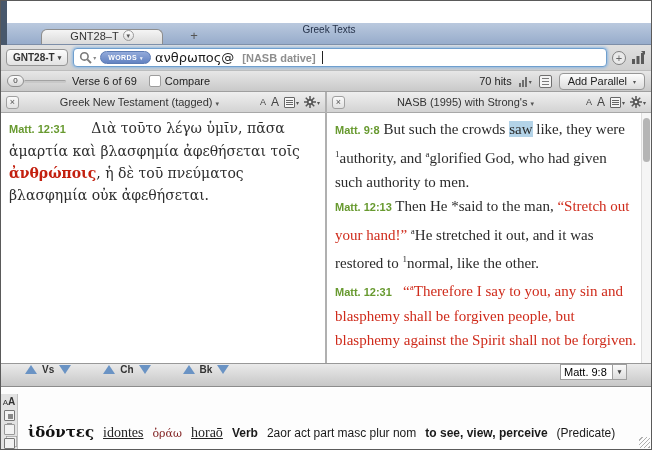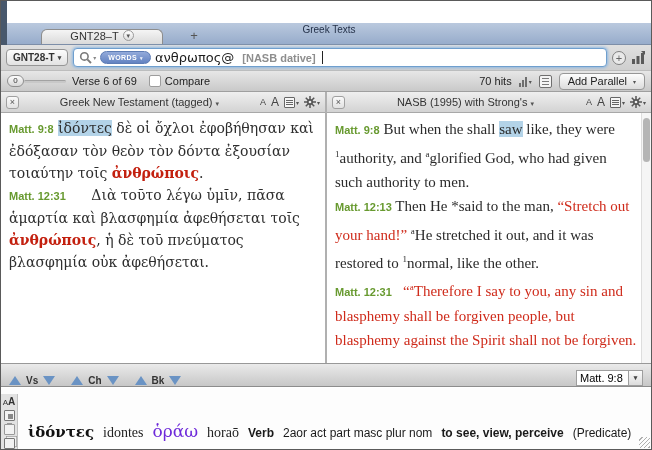--- a/index.html
+++ b/index.html
@@ -93,21 +93,21 @@
   .seg-hl{background:#b3d3e8;}
   .seg-hit{color:#c3200f;font-weight:bold;}
   .seg-red{color:#cf2b1b;}
   .seg-sup{vertical-align:super;font-size:9px;}
   .seg-sup_red{vertical-align:super;font-size:9px;color:#cf2b1b;}
   .scrollbar{position:absolute;top:0;right:0;bottom:0;width:10px;background:#f5f5f5;border-left:1px solid #ddd;}
   .scroll-thumb{position:absolute;top:5px;left:1px;width:7px;height:44px;border-radius:4px;background:#b5b5b5;}
   
   .navbar{position:absolute;left:0;top:362px;right:0;height:24px;background:linear-gradient(#eaeaea,#c7c7c7);
           border-top:1px solid #989898;border-bottom:1px solid #8c8c8c;
-          display:flex;align-items:flex-end;padding:0 8px;font-size:10px;font-weight:bold;color:#333;}
+          display:flex;align-items:flex-start;padding:0 24px;font-size:10px;font-weight:bold;color:#333;gap:16px;}
   .tri-up{width:0;height:0;border-left:6px solid transparent;border-right:6px solid transparent;
           border-bottom:9px solid #6a93c4;}
   .tri-dn{width:0;height:0;border-left:6px solid transparent;border-right:6px solid transparent;
           border-top:9px solid #6a93c4;}
   .nav-group{display:flex;align-items:center;gap:5px;margin-right:16px;}
   .nav-right{margin-left:auto;display:flex;align-items:center;}
   .ref-input{width:52px;height:16px;border:1px solid #9e9e9e;border-right:none;font-size:11px;
              padding:0 3px;font-family:"Liberation Sans",sans-serif;}
   .ref-dd-btn{width:15px;height:16px;border:1px solid #9e9e9e;background:linear-gradient(#fbfbfb,#dcdcdc);
               font-size:7px;color:#444;display:flex;align-items:center;justify-content:center;}
@@ -118,22 +118,22 @@
   .ds-fonts{font-size:8px;color:#333;white-space:nowrap;}
   .ds-fonts b{font-size:10px;}
   .ds-icon{width:11px;height:11px;border:1px solid #777;border-radius:1px;background:#f2f2f2;position:relative;}
   .ds-icon.inner:after{content:"";position:absolute;right:1px;bottom:1px;width:5px;height:5px;background:#888;}
   .ds-icon.clip{border-color:#999;}
   .ds-icon.clip:after{content:"";position:absolute;left:2px;top:-2px;width:5px;height:2px;background:#999;}
   .ds-icon.stack{box-shadow:2px -2px 0 -0.5px #f2f2f2,2px -2px 0 0 #777;}
   .details-body{flex:1;padding:5px 10px;line-height:21px;}
   .d-seg{margin-right:9px;}
   .d-greek_bold{font-family:"DejaVu Serif",serif;font-weight:bold;font-size:15px;color:#111;}
-  .d-greek{font-family:"DejaVu Serif",serif;font-size:17px;color:#6d28d9;}
-  .d-translit{font-family:"Liberation Serif",serif;font-size:14px;color:#222;}
+  .d-greek{font-family:"DejaVu Serif",serif;font-size:11px;color:#7f1d1d;}
+  .d-translit{font-family:"Liberation Serif",serif;font-size:14px;color:#222;text-decoration:underline;}
   .d-bold{font-size:12px;font-weight:bold;color:#1a1a1a;}
   .d-plain{font-size:12px;color:#1a1a1a;}
   .resize-grip{position:absolute;right:1px;bottom:1px;width:11px;height:11px;
                background:repeating-linear-gradient(135deg,transparent,transparent 2px,#b0b0b0 2px,#b0b0b0 3px);}
 </style>
 </head>
 <body>
 
 <div class="window">
 
@@ -236,21 +236,20 @@
                   <rect x="7" y="0" width="2" height="16" transform="rotate(-45 8 8)"></rect>
                   <circle cx="8" cy="8" r="4" fill="#555"></circle>
                   <circle cx="8" cy="8" r="1.8" fill="#efefef"></circle>
                 </g>
               </svg>
             <span class="dd-sm">▾</span>
           </span>
         </div>
       </div>
       <div class="pane-body greek-body">
-          <div><span class="ref">Matt. 9:8</span> <span class="seg-hl">ἰδόντες</span><span class="seg-plain"> δὲ οἱ ὄχλοι ἐφοβήθησαν καὶ ἐδόξασαν τὸν θεὸν τὸν δόντα ἐξουσίαν τοιαύτην τοῖς </span><span class="seg-hit">ἀνθρώποις</span><span class="seg-plain">.</span></div>
           <div><span class="ref">Matt. 12:31</span> <span class="seg-plain">  Διὰ τοῦτο λέγω ὑμῖν, πᾶσα ἁμαρτία καὶ βλασφημία ἀφεθήσεται τοῖς </span><span class="seg-hit">ἀνθρώποις</span><span class="seg-plain">, ἡ δὲ τοῦ πνεύματος βλασφημία οὐκ ἀφεθήσεται.</span></div>
         </div>
     </div>
 
     <div class="pane-divider"></div>
 
     <div class="pane">
       <div class="pane-header">
         <div class="close-btn">×</div>
         <div class="pane-title">
@@ -279,21 +278,21 @@
                 </g>
               </svg>
             <span class="dd-sm">▾</span>
           </span>
         </div>
       </div>
       <div class="pane-body eng-body">
         <div class="scrollbar">
           <div class="scroll-thumb"></div>
         </div>
-      <div><span class="ref">Matt. 9:8</span> <span class="seg-plain">But when the shall </span><span class="seg-hl">saw</span><span class="seg-plain"> like, they were </span><span class="seg-sup">1</span><span class="seg-plain">authority, and </span><span class="seg-sup">a</span><span class="seg-plain">glorified God, who had given such authority to men.</span></div>
+      <div><span class="ref">Matt. 9:8</span> <span class="seg-plain">But such the crowds </span><span class="seg-hl">saw</span><span class="seg-plain"> like, they were </span><span class="seg-sup">1</span><span class="seg-plain">authority, and </span><span class="seg-sup">a</span><span class="seg-plain">glorified God, who had given such authority to men.</span></div>
           <div><span class="ref">Matt. 12:13</span> <span class="seg-plain">Then He *said to the man, </span><span class="seg-red">“Stretch out your hand!”</span><span class="seg-plain"> </span><span class="seg-sup">a</span><span class="seg-plain">He stretched it out, and it was restored to </span><span class="seg-sup">1</span><span class="seg-plain">normal, like the other.</span></div>
           <div><span class="ref">Matt. 12:31</span> <span class="seg-red"> “</span><span class="seg-sup_red">a</span><span class="seg-red">Therefore I say to you, any sin and blasphemy shall be forgiven people, but blasphemy against the Spirit shall not be forgiven.</span></div>
         </div>
     </div>
 
   </div>
 
   <div class="navbar">
     <div class="nav-group">
       <div class="tri-up"></div>

